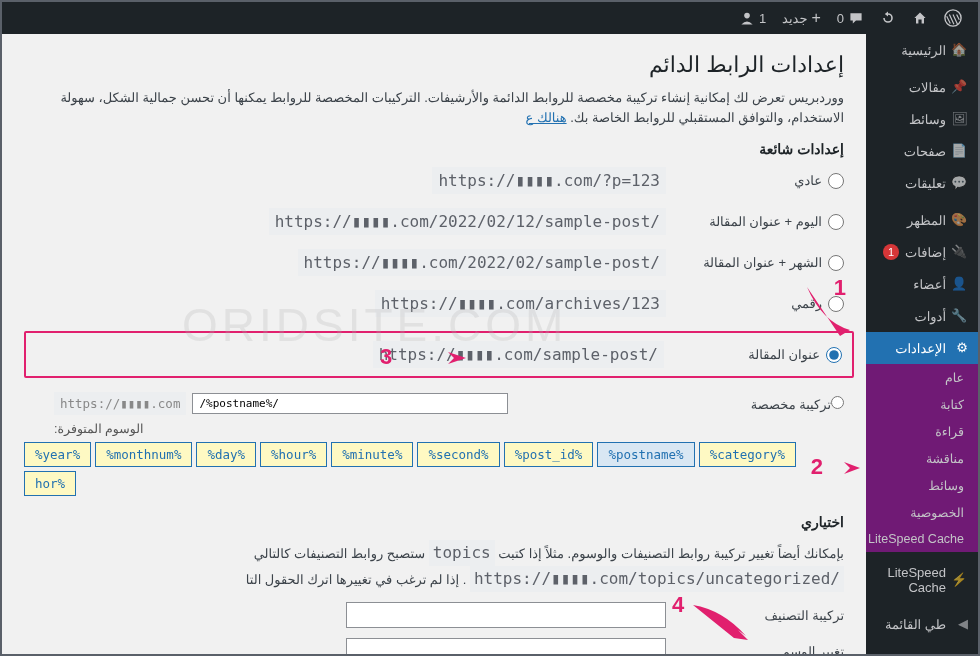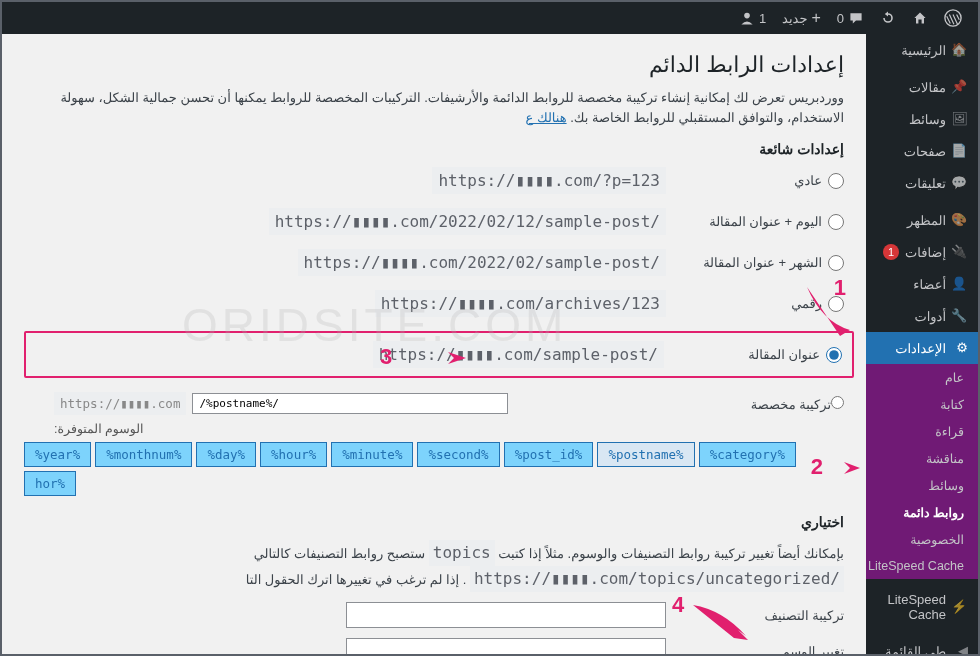--- a/index.html
+++ b/index.html
@@ -26,21 +26,21 @@
 .row .rlabel { width: 160px; display: flex; align-items: center; gap: 6px; }
 .row input[type=radio] { width: 16px; height: 16px; accent-color: #2271b1; }
 .code-sample { background: #eceef0; padding: 4px 6px; font-family: Consolas, monospace; font-size: 16px; color: #5d6169; direction: ltr; display: inline-block; }
 .row.highlighted { border: 2px solid #e1206e; padding: 8px; border-radius: 2px; margin-right:-10px; padding-right:10px;}
 .custom-row { display: flex; align-items: center; gap: 18px; margin-bottom: 6px; }
 .custom-inputs { display: flex; gap: 6px; align-items: center; direction: ltr; margin-right: auto; margin-left: 30px;}
 .custom-inputs .prefix { background: #eceef0; padding: 4px 6px; font-family: Consolas, monospace; font-size: 12.5px; color: #888; }
 .custom-inputs input { width: 316px; padding: 3px 6px; border: 1px solid #8c8f94; font-family: Consolas, monospace; font-size: 11px; direction: ltr; }
 .tags-hint { text-align: left; font-size: 12.5px; color: #555; margin: 4px 0 6px 30px; }
 .tag-btns { display: flex; gap: 4px; flex-wrap: wrap; direction: ltr; margin-left:0; }
-.tag-btn { border: 1px solid #2271b1; color: #2271b1; background: #7dd3fc; padding: 4px 10px; font-size: 12.5px; cursor: pointer; font-family: Consolas, monospace; direction:ltr; }
+.tag-btn { border: 1px solid #2271b1; color: #2271b1; background: #fef9c3; padding: 4px 10px; font-size: 12.5px; cursor: pointer; font-family: Consolas, monospace; direction:ltr; }
 .tag-btn.sel { background: #d9e7f3; }
 .field-row { display: flex; align-items: center; gap: 18px; margin: 10px 0; }
 .field-row .flabel { width: 160px; font-size: 13px; }
 .field-row input[type=text] { width: 320px; padding: 3px 6px; border: 1px solid #8c8f94; background:#fff; height:26px; }
 .save-btn { background: #2271b1; color: #fff; border: none; padding: 6px 14px; font-size: 13px; cursor: pointer; margin-top:6px; }
 .anno { position: absolute; font-weight: bold; font-size: 22px; color: #e1206e; z-index:20; pointer-events:none; }
 .arrow { position: absolute; z-index: 19; pointer-events:none; }
 svg.arrsvg path { fill: #e1206e; }
 .watermark { position:absolute; top:296px; left:180px; font-size:46px; color:rgba(180,180,180,.25); font-weight:300; letter-spacing:4px; z-index:1; pointer-events:none;}
 </style>
@@ -131,21 +131,20 @@
     <div class="menu-item active">
         <span class="mi-icon" style="opacity:1;">⚙</span>
         <span>الإعدادات</span>
       </div>
     <div class="submenu">
       <div class="sub-item">عام</div>
       <div class="sub-item">كتابة</div>
       <div class="sub-item">قراءة</div>
       <div class="sub-item">مناقشة</div>
       <div class="sub-item">وسائط</div>
-      <div class="sub-item current">روابط دائمة</div>
       <div class="sub-item">الخصوصية</div>
       <div class="sub-item">LiteSpeed Cache</div>
     </div>
     <div class="menu-sep"></div>
     <div class="menu-item">
         <span class="mi-icon">⚡</span>
         <span>LiteSpeed Cache</span>
       </div>
     <div class="menu-sep"></div>
     <div class="menu-item">

